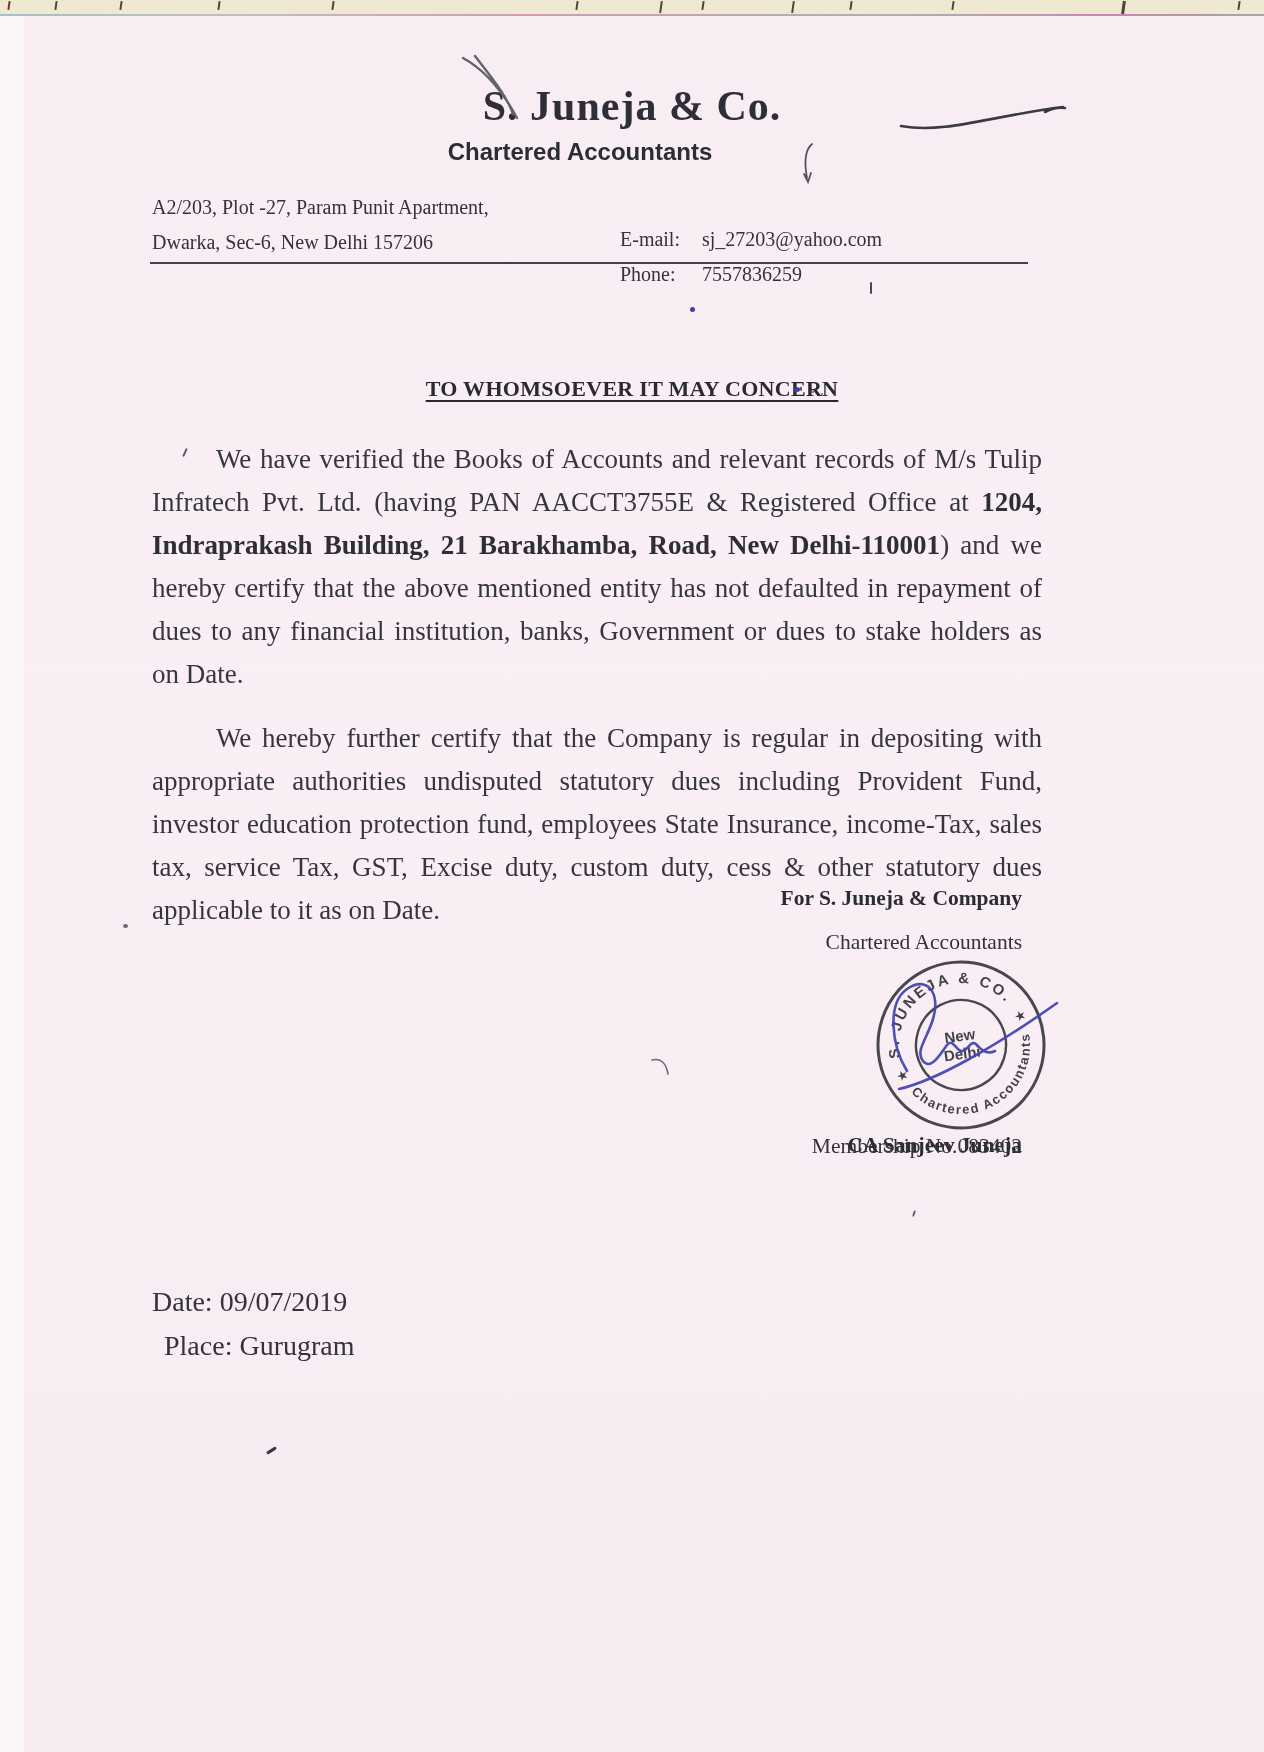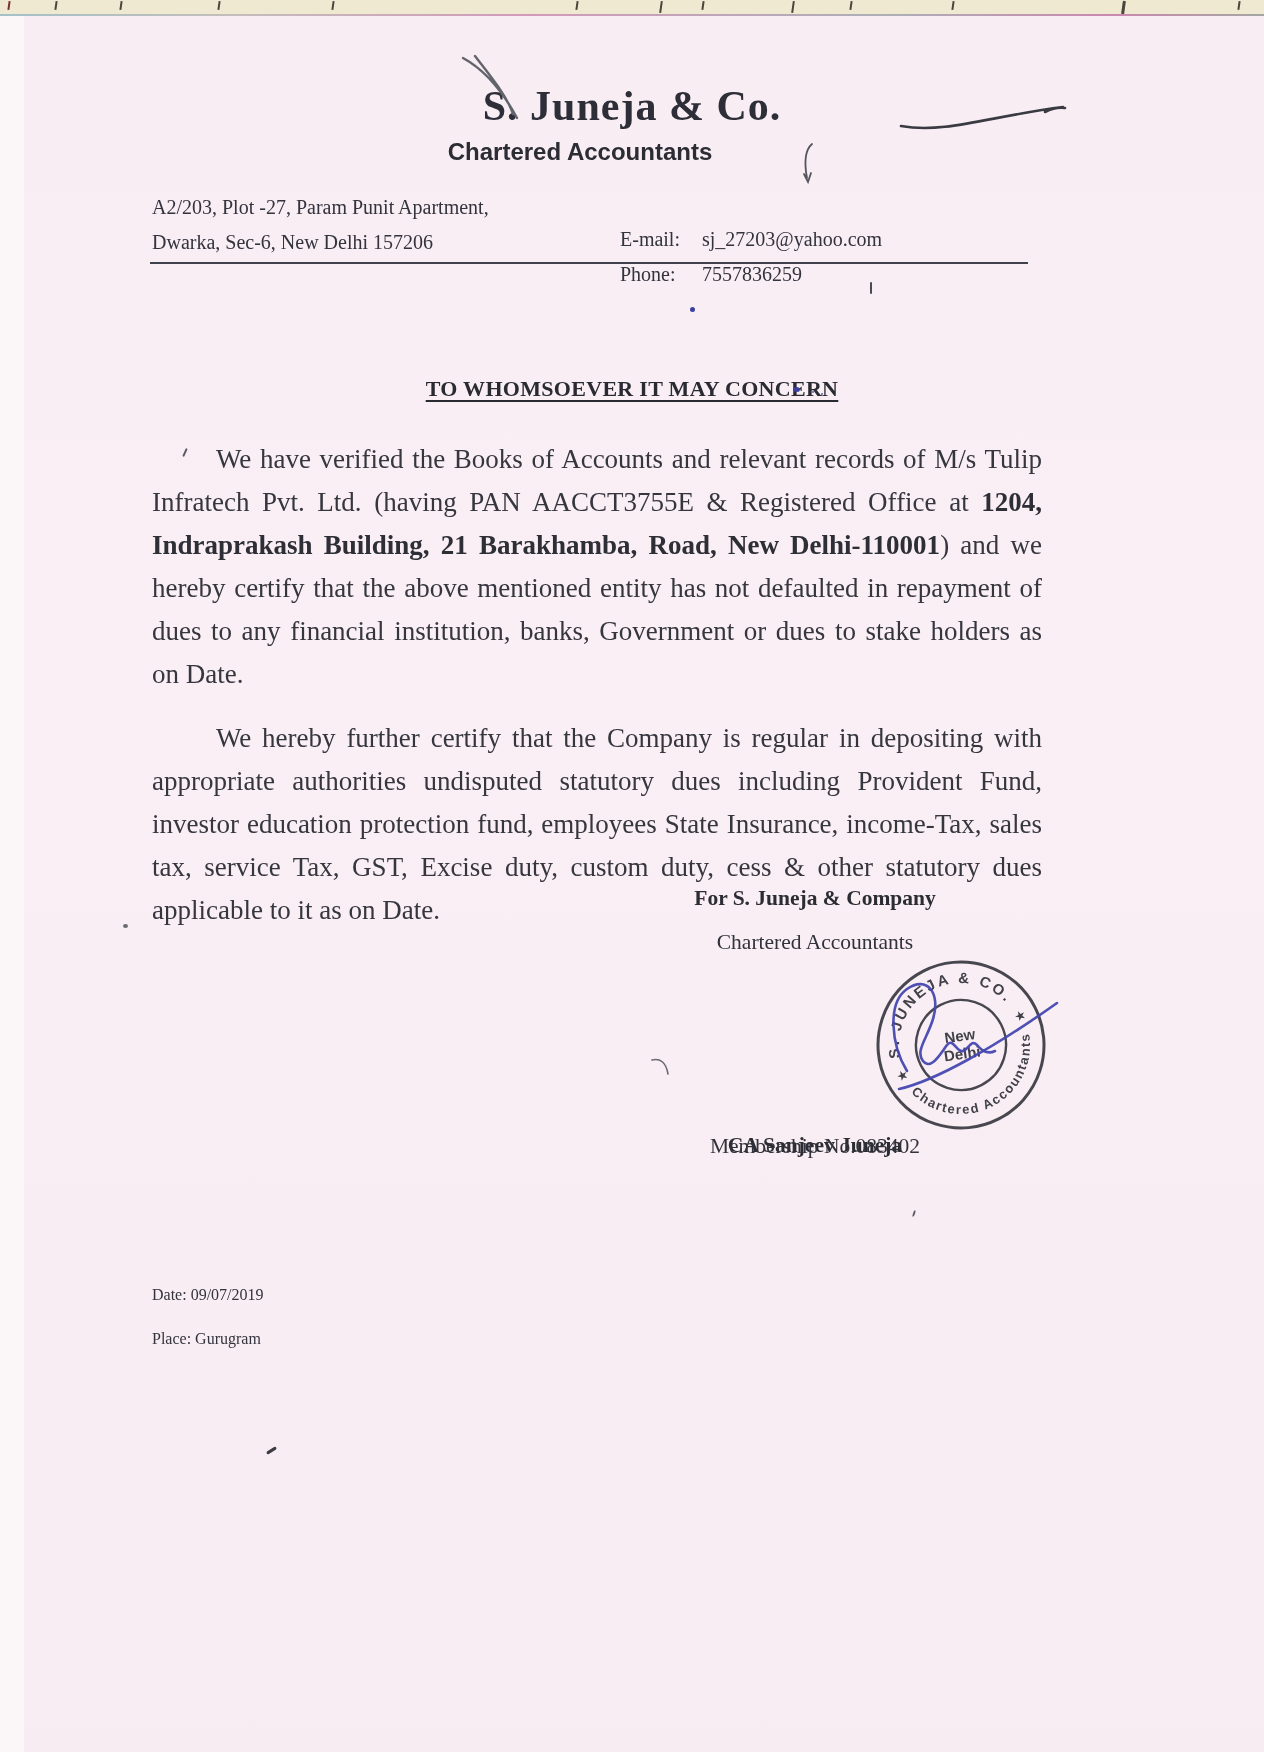--- a/index.html
+++ b/index.html
@@ -42,21 +42,21 @@
     font-size:22px;font-weight:700;letter-spacing:.3px;color:#2a2a33;
     text-decoration:underline;text-decoration-thickness:2px;text-underline-offset:4px;}
 
   
   .body-text{position:absolute;left:152px;top:438px;width:890px;
     font-size:27px;line-height:43px;text-align:justify;color:#36363f;}
   .body-text p{margin:0 0 21px 0;text-indent:64px;}
   .body-text strong{font-weight:700;color:#2e2e37;}
 
   
-  .sign-line{position:absolute;left:624px;width:382px;text-align:center;font-size:21.5px;color:#32323c;}
+  .sign-line{position:absolute;left:640px;width:382px;text-align:right;font-size:21.5px;color:#32323c;}
   .sign-for{top:886px;font-weight:700;color:#2c2c34;}
   .sign-ca-firm{top:930px;}
   .sign-name{top:1090px;font-weight:700;color:#2c2c34;margin-top:43px;}
   .sign-membership{top:1134px;}
 
   
   .seal-svg{position:absolute;left:795px;top:875px;width:300px;height:280px;}
   .stamp-ring-outer,.stamp-ring-inner{fill:none;stroke:var(--stamp-ink);opacity:.88;}
   .stamp-ring-outer{stroke-width:3px;}
   .stamp-ring-inner{stroke-width:2.4px;}
@@ -64,23 +64,23 @@
     font-size:15px;letter-spacing:2.6px;fill:var(--stamp-ink);opacity:.9;}
   .stamp-arc-text-bottom{font-family:"Liberation Sans","DejaVu Sans",sans-serif;font-weight:700;
     font-size:13px;letter-spacing:1.6px;fill:var(--stamp-ink);opacity:.9;}
   .stamp-center-text{font-family:"Liberation Sans","DejaVu Sans",sans-serif;font-weight:700;
     font-size:15px;fill:var(--stamp-ink);text-anchor:middle;opacity:.9;}
   .stamp-star{font-size:13px;fill:var(--stamp-ink);text-anchor:middle;opacity:.9;}
   .signature path{stroke:var(--signature-blue);stroke-width:2.6px;fill:none;
     stroke-linecap:round;stroke-linejoin:round;opacity:.95;}
 
   
-  .footer-line{position:absolute;left:152px;font-size:16px;color:#33333d;}
+  .footer-line{position:absolute;left:152px;font-size:28px;color:#33333d;}
   .footer-date{top:1286px;}
-  .footer-place{top:1330px;}
+  .footer-place{top:1330px;margin-left:12px;}
 
   
   .artifact{position:absolute;pointer-events:none;}
   .artifact svg{display:block;}
   .speck{position:absolute;border-radius:50%;}
 </style>
 </head>
 <body>
 
 <div class="page">

